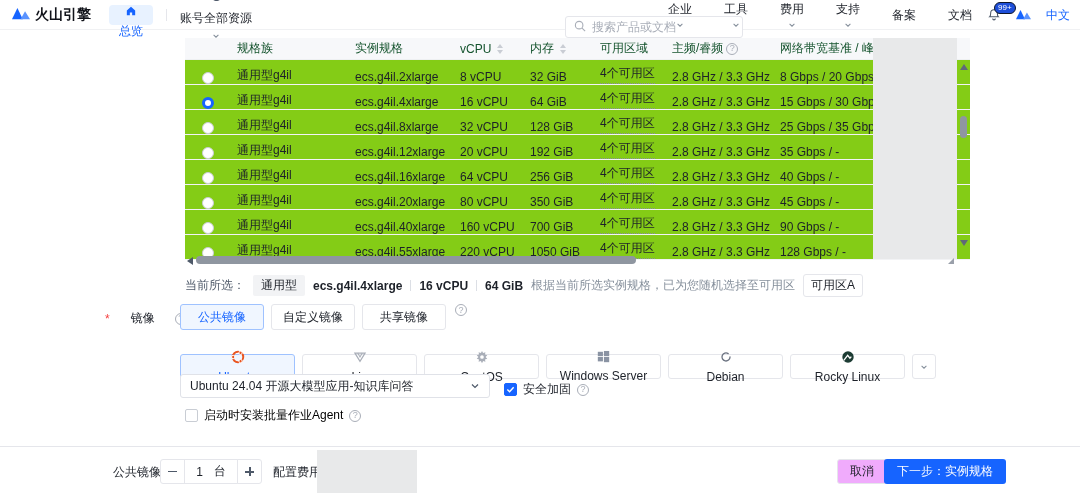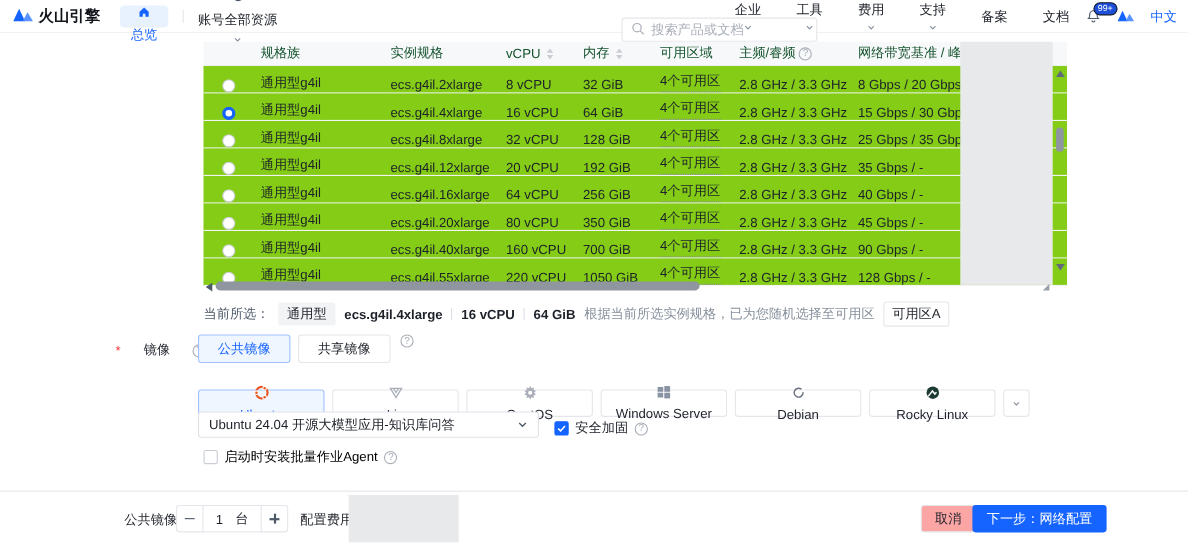--- a/index.html
+++ b/index.html
@@ -88,21 +88,21 @@
   .step-btn { width:25px; height:25px; border:1px solid #e5e6eb; background:#fff; display:flex; align-items:center; justify-content:center; }
   .step-btn:first-child { border-radius:3px 0 0 3px; }
   .step-btn:last-child { border-radius:0 3px 3px 0; margin-left:-1px; }
   .step-value { width:54px; height:25px; border-top:1px solid #e5e6eb; border-bottom:1px solid #e5e6eb; margin-left:-1px; display:flex; align-items:center; justify-content:center; gap:11px; }
   .hbar { width:9px; height:1.5px; background:#4e5969; display:inline-block; }
   .plus { position:relative; width:9px; height:9px; display:inline-block; }
   .plus::before { content:""; position:absolute; left:0; top:4px; width:9px; height:1.5px; background:#4e5969; }
   .plus::after { content:""; position:absolute; left:4px; top:0; width:1.5px; height:9px; background:#4e5969; }
   .fee-label { position:absolute; left:273px; top:17px; }
   .fee-skeleton { position:absolute; left:317px; top:3px; width:100px; height:43px; background:#e8e9ea; }
-  .cancel-btn { position:absolute; left:837px; top:12px; height:25px; padding:0 12px; border:1px solid #e5e6eb; border-radius:3px; background:#fca5a5; color:#1d2129; }
+  .cancel-btn { position:absolute; left:837px; top:12px; height:25px; padding:0 12px; border:1px solid #e5e6eb; border-radius:3px; background:#f0abfc; color:#1d2129; }
   .next-btn { position:absolute; left:884px; top:12px; height:25px; padding:0 13px; border:none; border-radius:3px; background:#1664ff; color:#fff; }
 </style>
 </head>
 <body>
 
 <div class="nav">
   <div class="logo">
     <span>
       <svg width="18" height="14" viewBox="0 0 20 14">
           <path d="M0 14 L6 1.5 L12 14 Z" fill="#1664ff"></path>
@@ -379,20 +379,21 @@
   <span class="badge-outline">可用区A</span>
 </div>
 
 <div class="image-label">
   <span class="req"></span>
   <span>镜像</span>
   <span class="q-icon"></span>
 </div>
 <div class="tabs" id="image-tabs">
     <button class="tab active">公共镜像</button>
+    <button class="tab">自定义镜像</button>
     <button class="tab">共享镜像</button>
     <span class="q-icon"></span>
   </div>
 <div class="os-row" id="os-row">
     <button class="os-btn active">
       <span class="os-ico">
         <svg width="14" height="14" viewBox="0 0 16 16">
           <circle cx="8" cy="8" r="6" fill="none" stroke="#e95420" stroke-width="2.2"></circle>
           <circle cx="2.5" cy="8" r="1.9" fill="#e95420" stroke="#fff" stroke-width="1.1"></circle>
           <circle cx="10.9" cy="3.3" r="1.9" fill="#e95420" stroke="#fff" stroke-width="1.1"></circle>
@@ -496,14 +497,14 @@
       <span>1</span>
       <span>台</span>
     </div>
     <button class="step-btn">
         <span class="plus"></span>
       </button>
   </div>
   <span class="fee-label">配置费用</span>
   <div class="fee-skeleton"></div>
   <button class="cancel-btn">取消</button>
-  <button class="next-btn">下一步：网络配置</button>
+  <button class="next-btn">下一步：实例规格</button>
 </div>
 
 </body></html>

